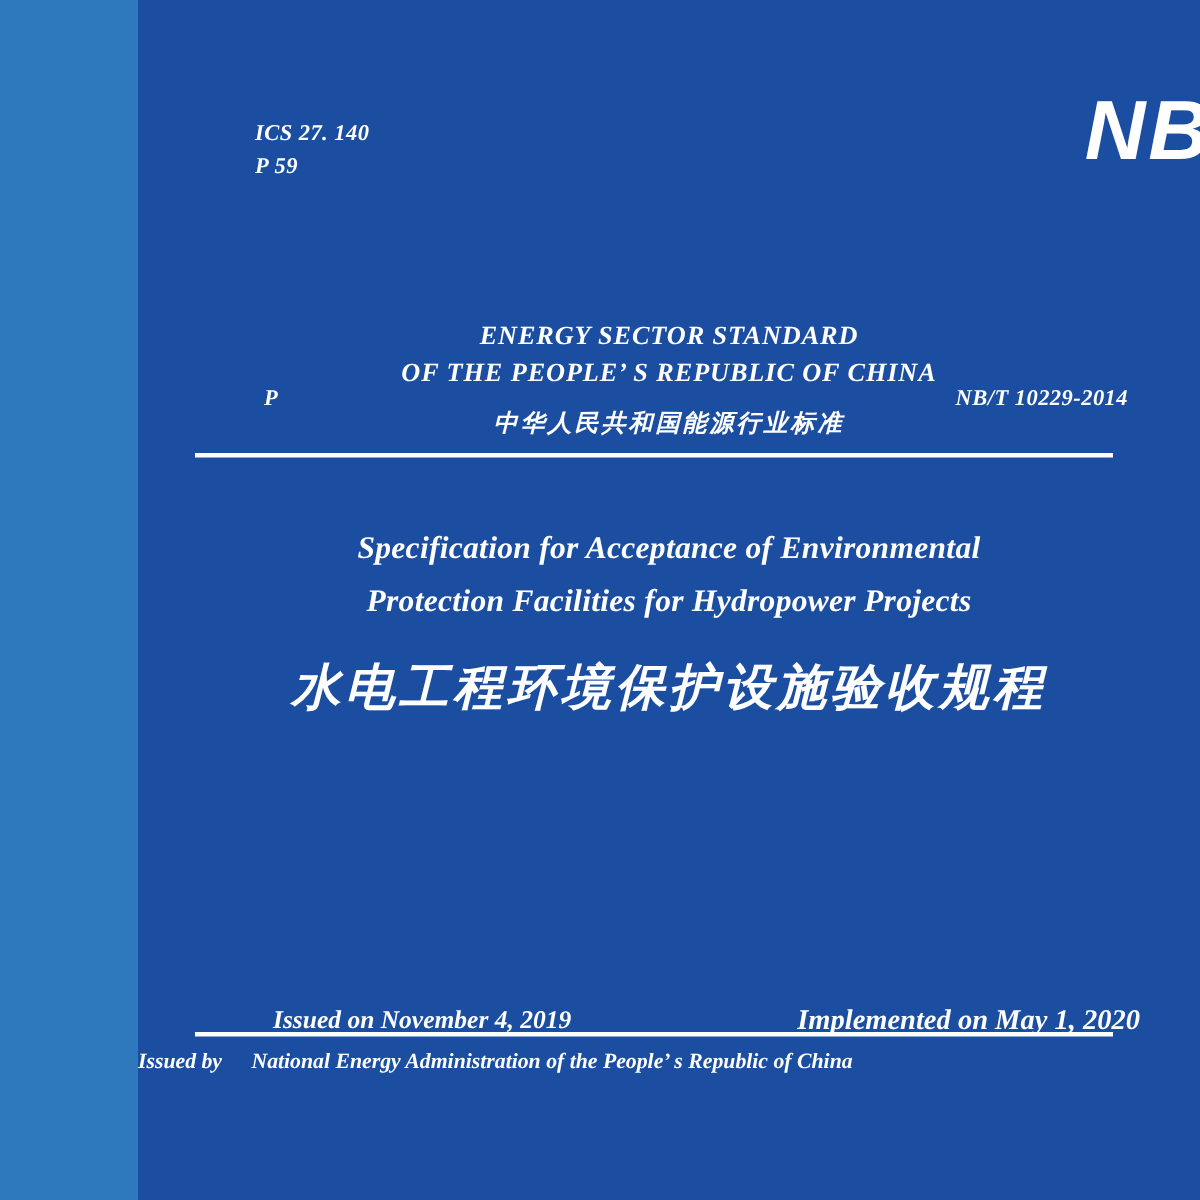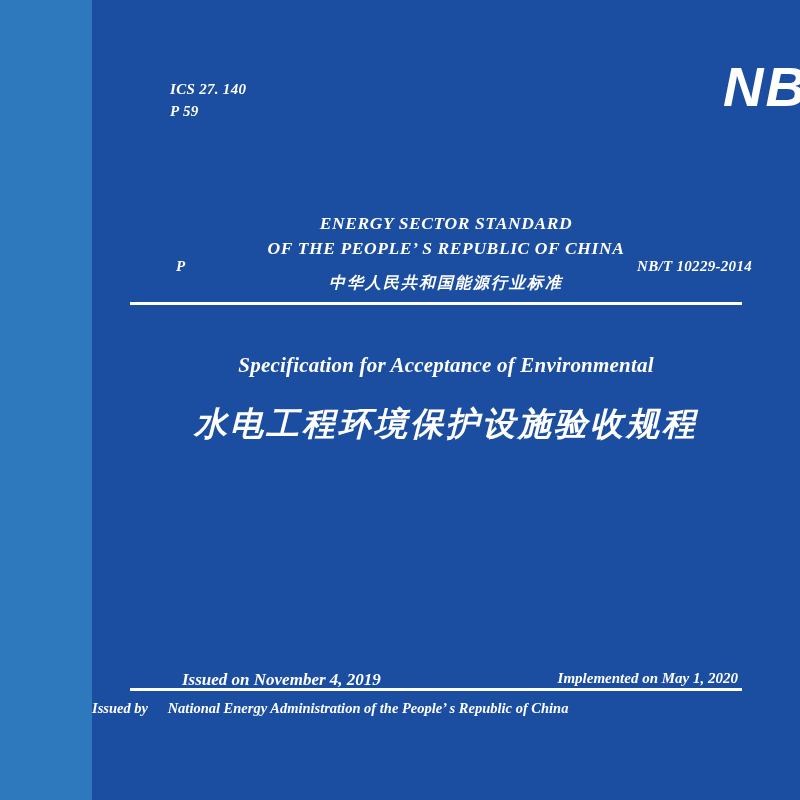--- a/index.html
+++ b/index.html
@@ -145,24 +145,24 @@
   }
   .issued-date {
     position: absolute;
     left: 90px;
     top: 0;
     font-weight: bold;
     font-size: 17px;
   }
   .impl-date {
     position: absolute;
-    right: 62px;
-    top: 0;
-    font-weight: bold;
-    font-size: 15px;
+    right: 40px;
+    top: 0;
+    font-weight: bold;
+    font-size: 19px;
   }
   
   .issuer-row {
     position: absolute;
     left: 0;
     top: 700px;
     width: 708px;
     font-weight: bold;
     font-size: 14.5px;
   }
@@ -192,20 +192,21 @@
 
     <div class="code-row">
       <div class="code-left">P</div>
       <div class="code-right">NB/T 10229-2014</div>
     </div>
 
     <div class="rule top"></div>
 
     <div class="title-block">
       <div class="title-en">Specification for Acceptance of Environmental</div>
+      <div class="title-en">Protection Facilities for Hydropower Projects</div>
       <div class="title-cn">水电工程环境保护设施验收规程</div>
     </div>
 
     <div class="dates-row">
       <div class="issued-date">Issued on November 4, 2019</div>
       <div class="impl-date">Implemented on May 1, 2020</div>
     </div>
 
     <div class="rule bottom"></div>
 

